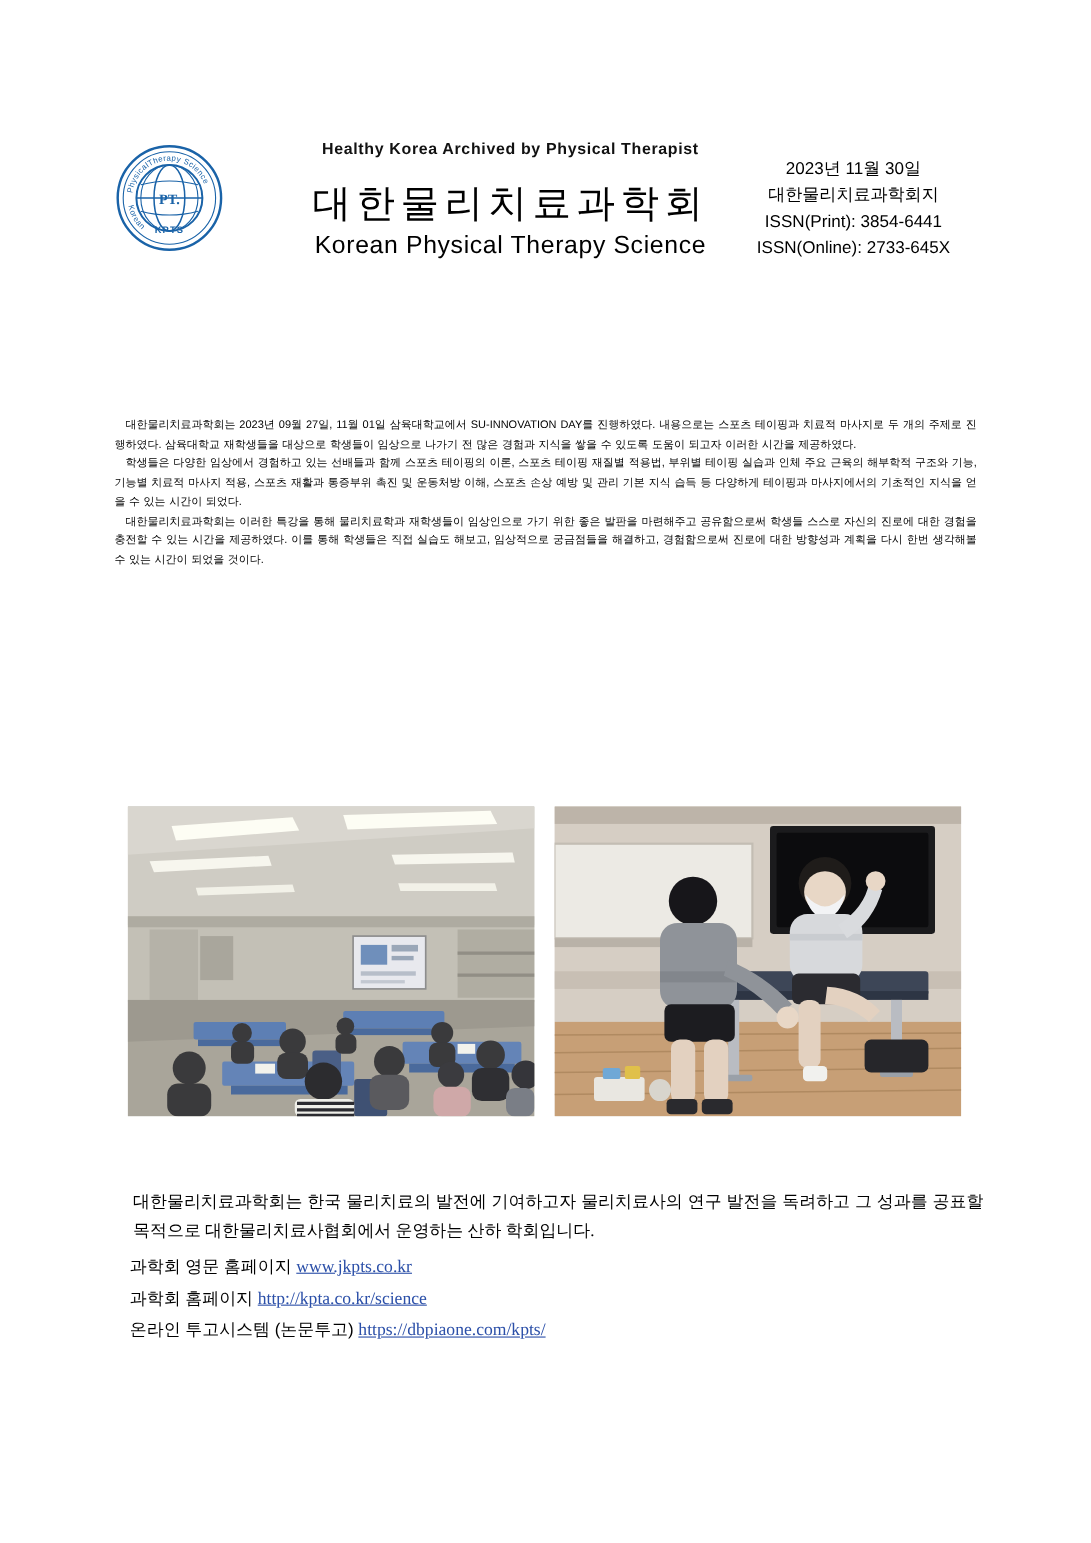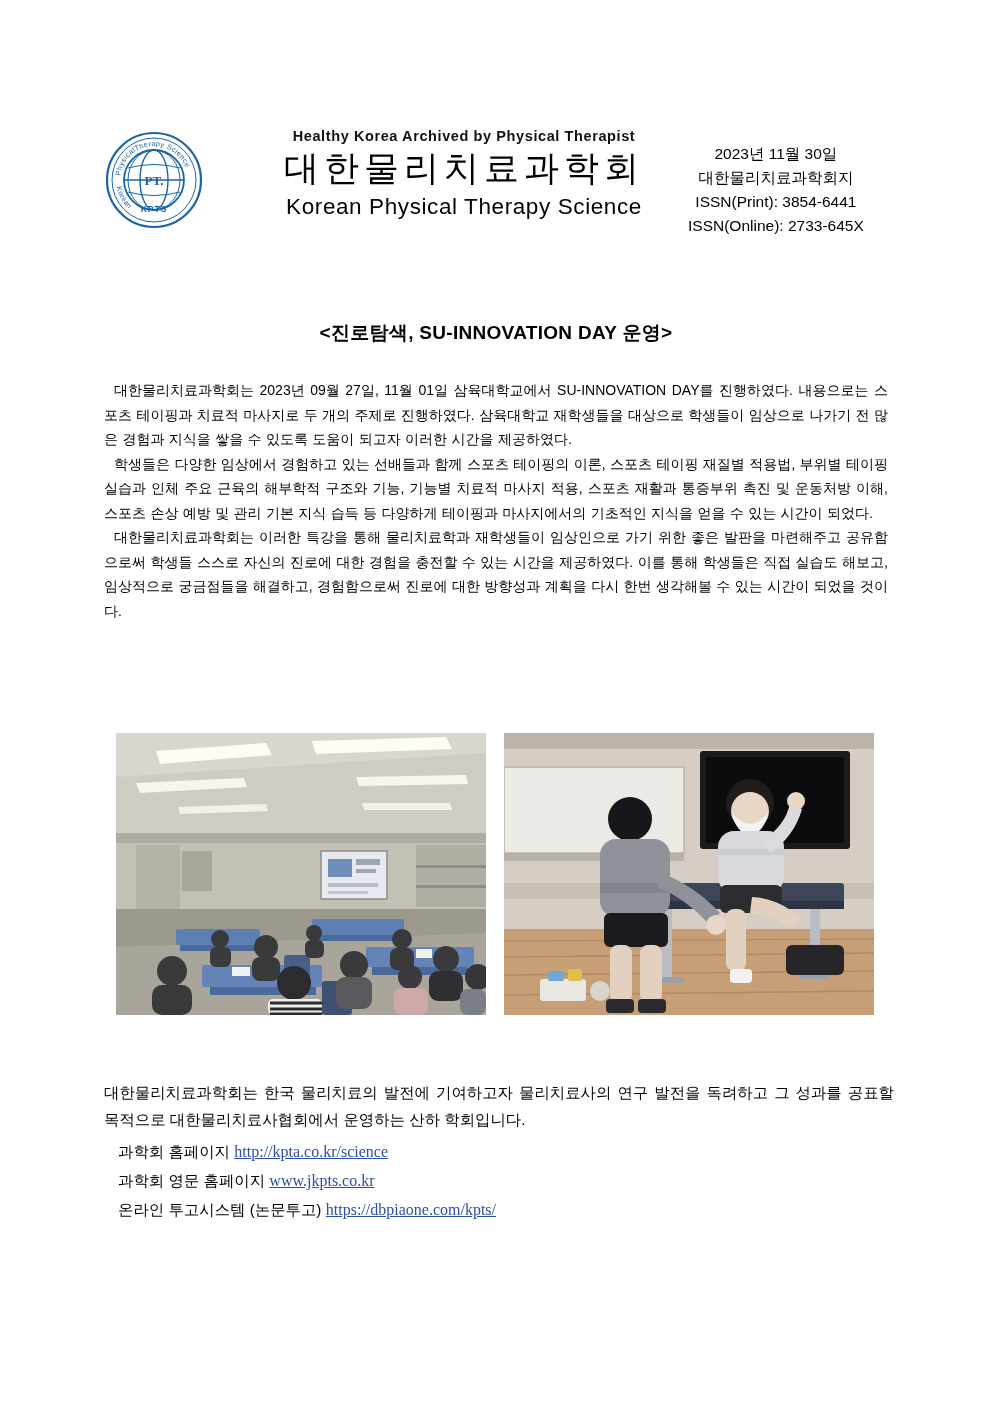--- a/index.html
+++ b/index.html
@@ -46,21 +46,21 @@
     top: 0;
     width: 400px;
     text-align: center;
   }
   .tagline {
     font-family: "Liberation Sans", sans-serif;
     font-size: 14.5px;
     font-weight: bold;
     letter-spacing: 0.6px;
     color: #111;
-    margin-bottom: 5px;
+    margin-bottom: 21px;
     white-space: nowrap;
   }
   .kr-title {
     font-family: "Liberation Serif", serif;
     font-size: 35px;
     font-weight: normal;
     letter-spacing: 5px;
     line-height: 1.15;
     white-space: nowrap;
   }
@@ -97,21 +97,21 @@
     font-weight: bold;
     letter-spacing: 0.3px;
   }
 
   .body-text {
     position: absolute;
     top: 378px;
     left: 104px;
     width: 784px;
     font-family: "Liberation Sans", sans-serif;
-    font-size: 14px;
+    font-size: 10px;
     line-height: 1.75;
     text-align: justify;
     text-justify: inter-word;
     word-spacing: 0.5px;
   }
   .body-text p {
     margin: 0 0 0 0;
     text-indent: 10px;
   }
 
@@ -140,21 +140,22 @@
     position: absolute;
     top: 1080px;
     left: 104px;
     width: 790px;
     font-family: "Liberation Sans", sans-serif;
     font-size: 15.4px;
     line-height: 1.75;
   }
   .footer .intro {
     text-align: justify;
-    margin: 0 0 4px 0;
+    margin: 0 0 4px 17px;
+    font-family: Liberation Serif, serif;
   }
   .links {
     margin: 0;
     padding: 0;
     list-style: none;
   }
   .links li {
     margin: 0 0 1px 0;
     padding-left: 14px;
   }
@@ -207,21 +208,20 @@
     </div>
 
     <div class="meta-block">
       <div>2023년 11월 30일</div>
       <div>대한물리치료과학회지</div>
       <div>ISSN(Print): 3854-6441</div>
       <div>ISSN(Online): 2733-645X</div>
     </div>
   </div>
 
-  <div class="article-title">&lt;진로탐색, SU-INNOVATION DAY 운영&gt;</div>
 
   <div class="body-text">
     <p>대한물리치료과학회는 2023년 09월 27일, 11월 01일 삼육대학교에서 SU-INNOVATION DAY를 진행하였다. 내용으로는 스포츠 테이핑과 치료적 마사지로 두 개의 주제로 진행하였다. 삼육대학교 재학생들을 대상으로 학생들이 임상으로 나가기 전 많은 경험과 지식을 쌓을 수 있도록 도움이 되고자 이러한 시간을 제공하였다.</p>
     <p>학생들은 다양한 임상에서 경험하고 있는 선배들과 함께 스포츠 테이핑의 이론, 스포츠 테이핑 재질별 적용법, 부위별 테이핑 실습과 인체 주요 근육의 해부학적 구조와 기능, 기능별 치료적 마사지 적용, 스포츠 재활과 통증부위 촉진 및 운동처방 이해, 스포츠 손상 예방 및 관리 기본 지식 습득 등 다양하게 테이핑과 마사지에서의 기초적인 지식을 얻을 수 있는 시간이 되었다.</p>
     <p>대한물리치료과학회는 이러한 특강을 통해 물리치료학과 재학생들이 임상인으로 가기 위한 좋은 발판을 마련해주고 공유함으로써 학생들 스스로 자신의 진로에 대한 경험을 충전할 수 있는 시간을 제공하였다. 이를 통해 학생들은 직접 실습도 해보고, 임상적으로 궁금점들을 해결하고, 경험함으로써 진로에 대한 방향성과 계획을 다시 한번 생각해볼 수 있는 시간이 되었을 것이다.</p>
   </div>
 
   <div class="photos">
 
     <div class="photo left">
@@ -372,26 +372,26 @@
 
         <rect x="282" y="212" width="58" height="30" rx="6" fill="#26262a"></rect>
       </svg>
     </div>
   </div>
 
   <div class="footer">
     <p class="intro">대한물리치료과학회는 한국 물리치료의 발전에 기여하고자 물리치료사의 연구 발전을 독려하고 그 성과를 공표할 목적으로 대한물리치료사협회에서 운영하는 산하 학회입니다.</p>
     <ul class="links">
       <li>
+        <span class="label-ko">과학회 영문 홈페이지</span>
+        <a class="link-text" href="#">www.jkpts.co.kr</a>
+      </li>
+      <li>
         <span class="label-ko">과학회 홈페이지</span>
         <a class="link-text" href="#">http://kpta.co.kr/science</a>
-      </li>
-      <li>
-        <span class="label-ko">과학회 영문 홈페이지</span>
-        <a class="link-text" href="#">www.jkpts.co.kr</a>
       </li>
       <li>
         <span class="label-ko">온라인 투고시스템 (논문투고)</span>
         <a class="link-text" href="#">https://dbpiaone.com/kpts/</a>
       </li>
     </ul>
   </div>
 
 </div>
 

